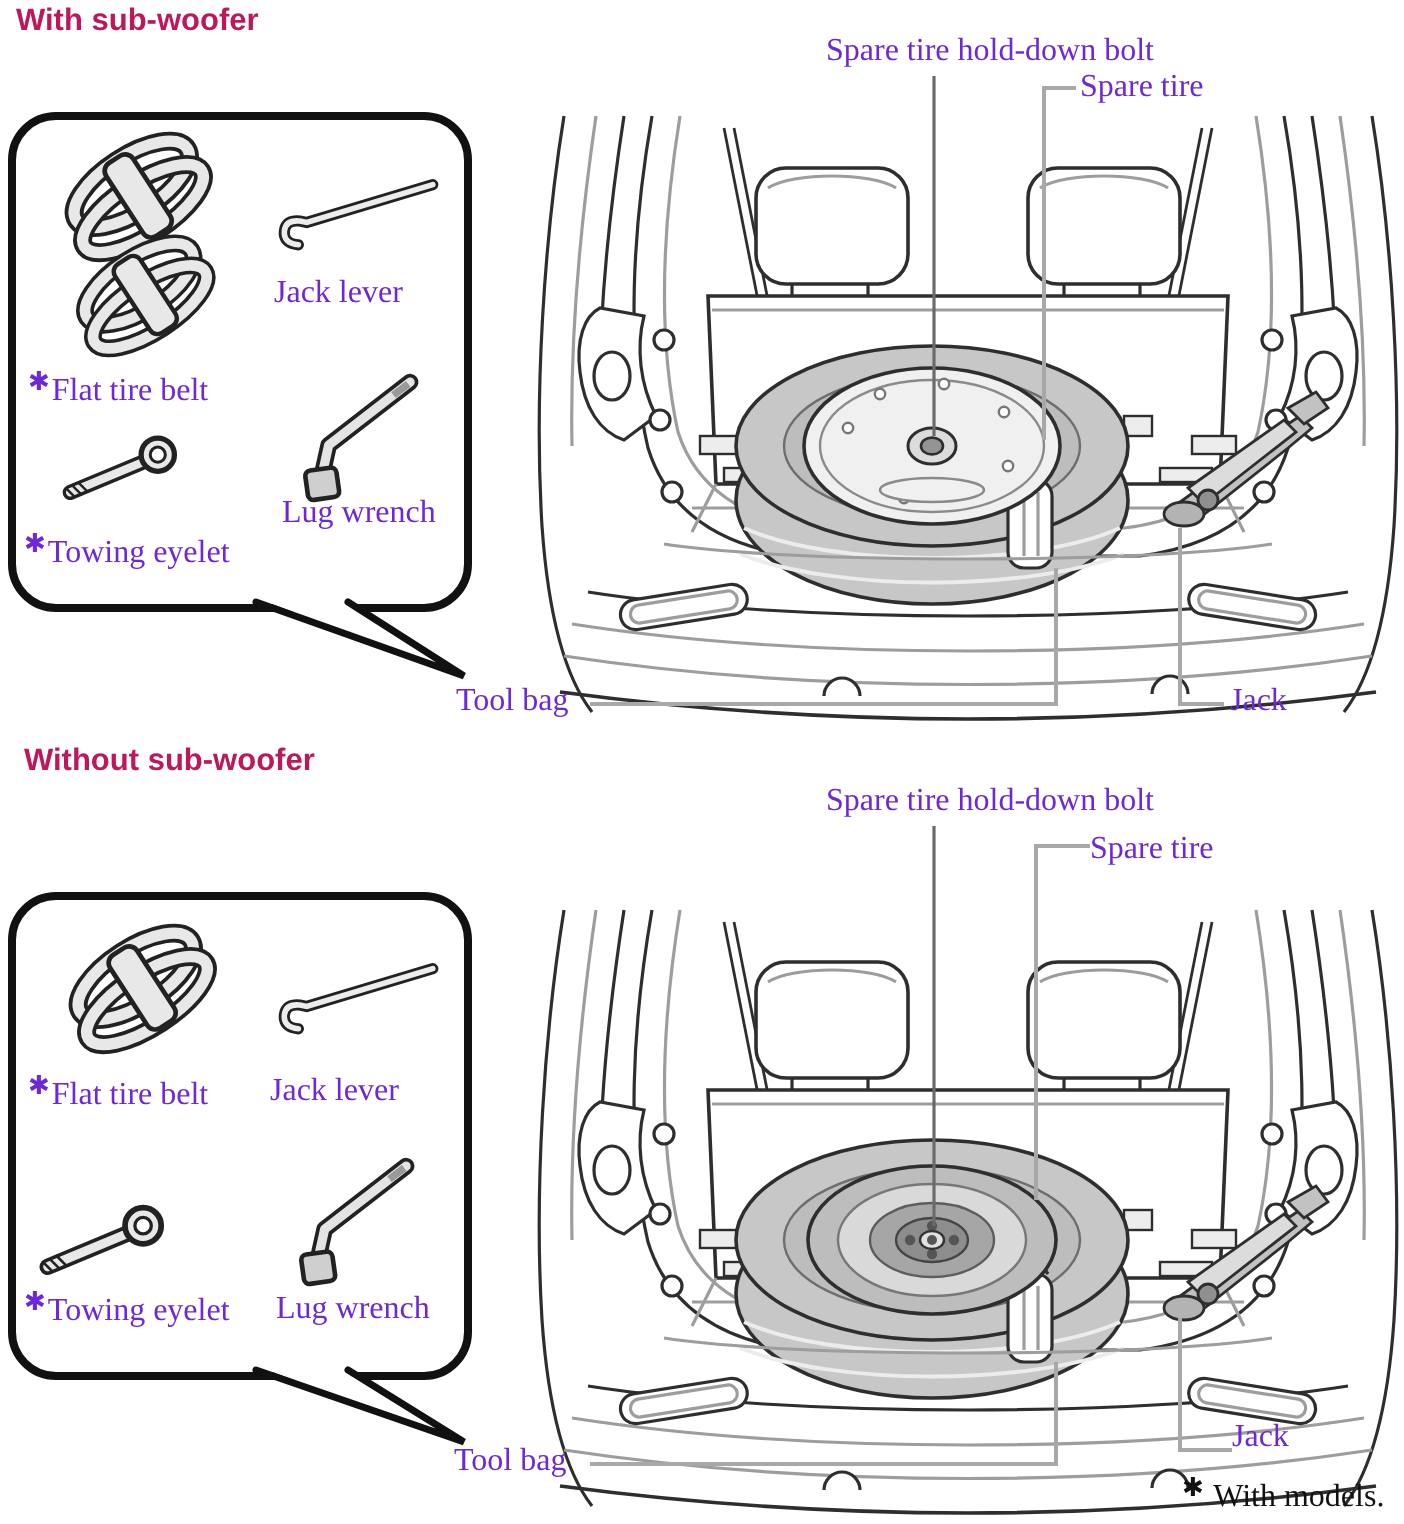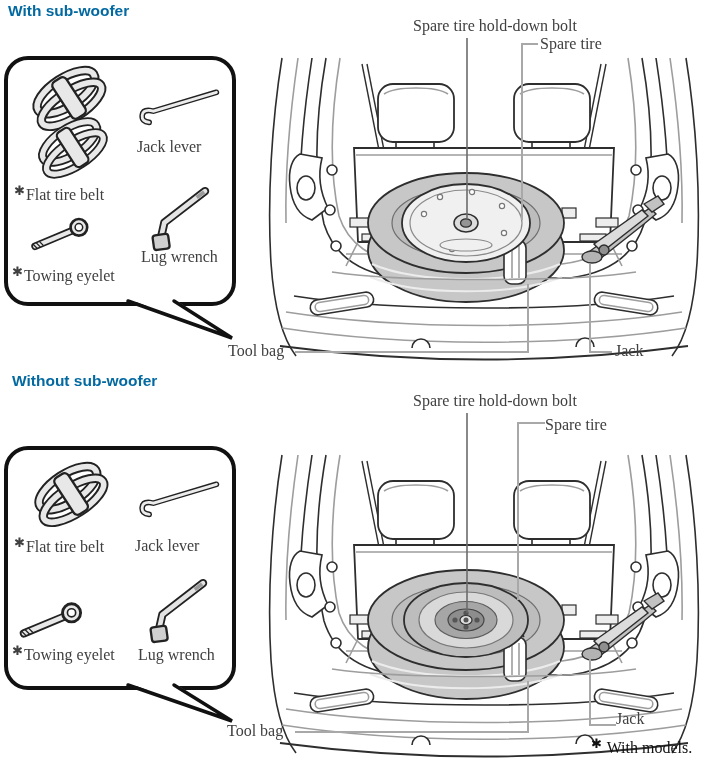--- a/index.html
+++ b/index.html
@@ -1,20 +1,20 @@
 <!DOCTYPE html>
 <html><head>
 <meta charset="utf-8">
 <style>
   html,body{margin:0;padding:0;background:#fff;}
   .page{position:relative;width:702px;height:762px;background:#fff;overflow:hidden;
         font-family:"Liberation Serif", serif;color:#111;}
   .heading{position:absolute;font-family:"Liberation Sans", sans-serif;
-           font-weight:bold;font-size:15.5px;color:#0369a1;white-space:nowrap;}
-  .lbl{position:absolute;font-size:16px;white-space:nowrap;color:#404040;}
+           font-weight:bold;font-size:15.5px;color:#be185d;white-space:nowrap;}
+  .lbl{position:absolute;font-size:16px;white-space:nowrap;color:#6d28d9;}
   .star{font-size:13px;vertical-align:5px;padding-right:1px;}
   svg.layer{position:absolute;}
   .footnote{position:absolute;font-size:16px;white-space:nowrap;}
 </style>
 </head>
 <body>
 
 <div class="page">
 
   <svg width="0" height="0" style="position:absolute">

